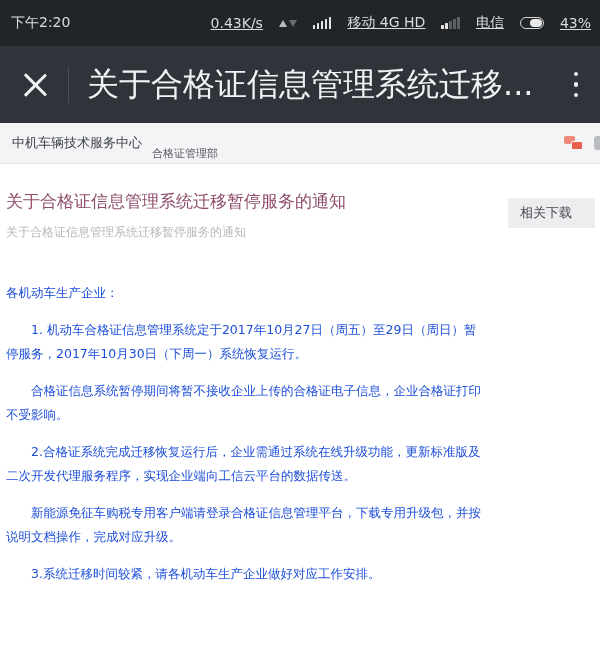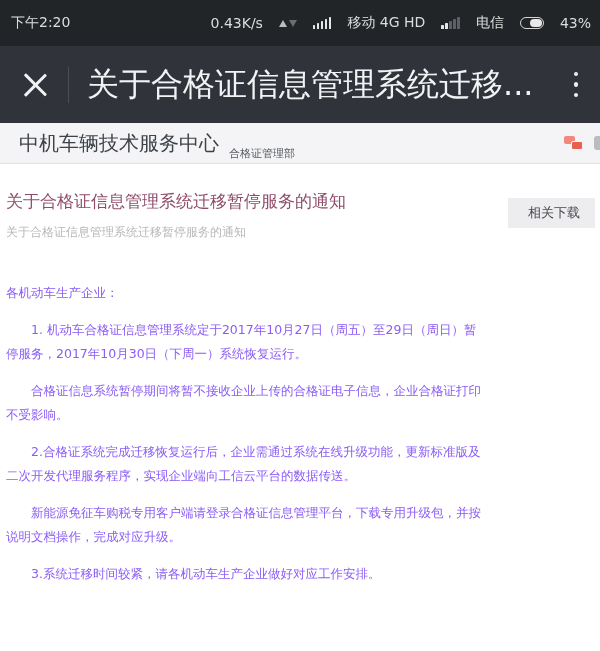--- a/index.html
+++ b/index.html
@@ -13,21 +13,21 @@
   .status-bar {
     height: 46px;
     background: var(--status-bg, #222528);
     color: #dcdcdc;
     display: flex;
     align-items: center;
     justify-content: space-between;
     padding: 0 9px 0 11px;
     font-size: 14px;
   }
-  .status-right { display: flex; align-items: center; gap: 16px; }
+  .status-right { display: flex; align-items: center; gap: 16px; text-decoration: underline; }
   .sig { display: inline-flex; align-items: flex-end; gap: 1.5px; height: 12px; }
   .sig i { display: block; width: 2.5px; background: #e6e6e6; border-radius: 0.5px; }
   .sig i:nth-child(1){height:4px} .sig i:nth-child(2){height:6px}
   .sig i:nth-child(3){height:8px} .sig i:nth-child(4){height:10px}
   .sig i:nth-child(5){height:12px}
   .sig.partial i:nth-child(3), .sig.partial i:nth-child(4), .sig.partial i:nth-child(5){ background:#5d6065; }
   .updown { display: inline-flex; align-items: center; gap: 2px; }
   .tri-up { width:0; height:0; border-left:4px solid transparent; border-right:4px solid transparent; border-bottom:7px solid #babcbf; }
   .tri-down { width:0; height:0; border-left:4px solid transparent; border-right:4px solid transparent; border-top:7px solid #6a6d72; }
   .battery { position: relative; width: 24px; height: 12px; border: 1.5px solid #d6d6d6; border-radius: 7px; }
@@ -64,21 +64,21 @@
   .site-bar {
     height: 41px;
     background: #f4f4f6;
     border-bottom: 1px solid #e3e3e5;
     display: flex;
     align-items: center;
     padding: 0 0 0 12px;
     position: relative;
     overflow: hidden;
   }
-  .site-name { font-size: 20px; color: #3e4349; margin-left: 7px; }
+  .site-name { font-size: 13px; color: #3e4349; }
   .site-dept { font-size: 11px; color: #565b61; margin-left: 10px; margin-top: 20px; }
   .site-bar-right { position: absolute; right: 0; top: 0; bottom: 0; display: flex; align-items: center; }
   .chat-icon { position: relative; width: 19px; height: 14px; margin-right: 11px; cursor: pointer; }
   .chat-icon .b1 { position: absolute; left: 0; top: 0; width: 11px; height: 8px; background: #f0897b; border-radius: 2px; }
   .chat-icon .b2 { position: absolute; right: 0; bottom: 0; width: 12px; height: 9px; background: var(--accent-chat, #e8604c); border-radius: 2px; border: 1px solid #f4f4f6; }
   .edge-icon { width: 9px; height: 14px; background: #b9bcc0; border-radius: 3px 0 0 3px; margin-right: -3px; }
 
   
   .page { position: relative; height: 503px; background: #ffffff; }
 
@@ -86,36 +86,36 @@
   .article-title {
     margin-top: 26px;
     font-size: 17px;
     font-weight: normal;
     color: var(--title-color, #8e4c6a);
   }
   .article-subtitle { margin-top: 11px; font-size: 12px; color: #b8b8ba; }
   .article-body { margin-top: 40px; }
   .article-body p {
     font-size: 12.5px;
-    color: #8b5cf6;
+    color: #1d4ed8;
     line-height: 24px;
     margin-bottom: 13px;
     text-indent: 2em;
   }
   .article-body p.no-indent { text-indent: 0; }
 
   .sidebar-box {
     position: absolute;
     top: 8px; left: 508px; right: 5px;
     height: 30px;
     background: #ededf0;
     color: #46484c;
     font-size: 13px;
     line-height: 30px;
-    padding-left: 20px;
+    padding-left: 12px;
     white-space: nowrap;
     overflow: hidden;
   }
 </style>
 </head>
 <body>
 
 <div class="status-bar">
   <span>下午2:20</span>
   <div class="status-right">

